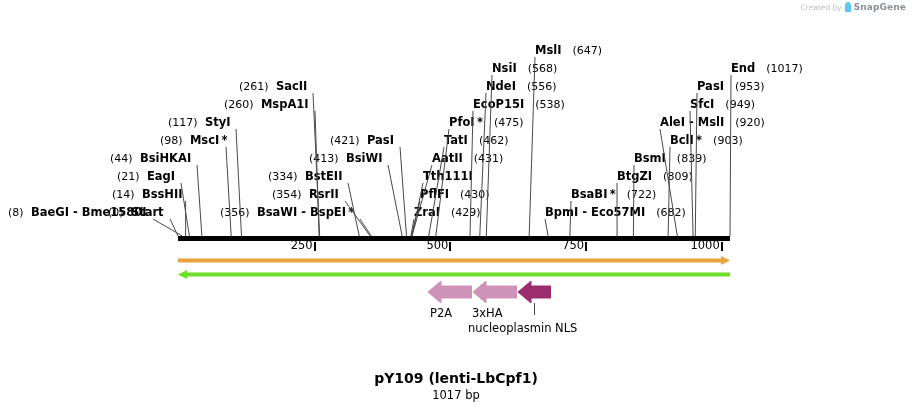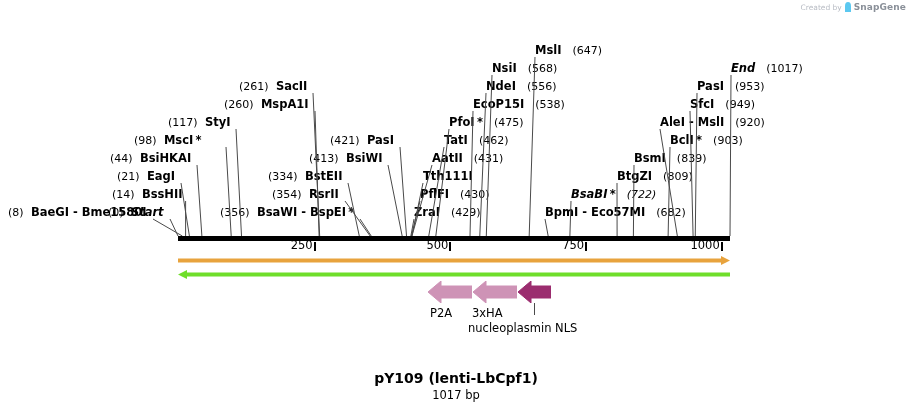--- a/index.html
+++ b/index.html
@@ -18,21 +18,21 @@
 
   
   .labels{position:absolute;left:0;top:0;width:912px;height:218px;}
   .lbl{
     position:absolute;white-space:nowrap;
     font-size:11.5px;line-height:13px;color:#000;
     font-family:"DejaVu Sans","Liberation Sans",sans-serif;
   }
   .lbl .pos{font-weight:normal;color:#000;font-size:11px;}
   .lbl .name{font-weight:bold;}
-  .lbl .name.term{font-weight:bold;font-style:italic;}
+  .lbl .name.term{font-weight:bold;}
   .lbl .sep{font-weight:bold;}
   .lbl .star{font-weight:bold;}
 
   
   .backbone{position:absolute;left:178px;top:236px;width:552px;height:5px;background:#000;}
   .ticklayer{position:absolute;left:0;top:0;width:912px;height:238px;}
   .rtick{position:absolute;width:2px;height:9px;background:#000;top:242px;}
   .axis-num{position:absolute;top:238px;font-size:11.5px;color:#000;
             font-family:"DejaVu Sans","Liberation Sans",sans-serif;
             transform:translateX(-100%);padding-right:1px;}
@@ -64,41 +64,41 @@
     <span class="wm-mark"></span>
     <span class="wm-brand">SnapGene</span>
   </div>
 
   <div class="labels" id="labels">
       <div class="lbl" style="left: 8px; top: 206px;"><span class="pos">(8)</span>&nbsp;&nbsp;<span class="name">BaeGI</span><span class="sep">&nbsp;-&nbsp;</span><span class="name">Bme1580I</span></div>
       <div class="lbl" style="left: 108px; top: 206px;"><span class="pos">(0)</span>&nbsp;&nbsp;<span class="name term">Start</span></div>
       <div class="lbl" style="left: 112px; top: 188px;"><span class="pos">(14)</span>&nbsp;&nbsp;<span class="name">BssHII</span></div>
       <div class="lbl" style="left: 117px; top: 170px;"><span class="pos">(21)</span>&nbsp;&nbsp;<span class="name">EagI</span></div>
       <div class="lbl" style="left: 110px; top: 152px;"><span class="pos">(44)</span>&nbsp;&nbsp;<span class="name">BsiHKAI</span></div>
-      <div class="lbl" style="left: 134px; top: 134px;"><span class="pos">(98)</span>&nbsp;&nbsp;<span class="name">MscI</span><span class="star"> *</span></div>
+      <div class="lbl" style="left: 160px; top: 134px;"><span class="pos">(98)</span>&nbsp;&nbsp;<span class="name">MscI</span><span class="star"> *</span></div>
       <div class="lbl" style="left: 168px; top: 116px;"><span class="pos">(117)</span>&nbsp;&nbsp;<span class="name">StyI</span></div>
       <div class="lbl" style="left: 224px; top: 98px;"><span class="pos">(260)</span>&nbsp;&nbsp;<span class="name">MspA1I</span></div>
       <div class="lbl" style="left: 239px; top: 80px;"><span class="pos">(261)</span>&nbsp;&nbsp;<span class="name">SacII</span></div>
       <div class="lbl" style="left: 220px; top: 206px;"><span class="pos">(356)</span>&nbsp;&nbsp;<span class="name">BsaWI</span><span class="sep">&nbsp;-&nbsp;</span><span class="name">BspEI</span><span class="star"> *</span></div>
       <div class="lbl" style="left: 272px; top: 188px;"><span class="pos">(354)</span>&nbsp;&nbsp;<span class="name">RsrII</span></div>
       <div class="lbl" style="left: 268px; top: 170px;"><span class="pos">(334)</span>&nbsp;&nbsp;<span class="name">BstEII</span></div>
       <div class="lbl" style="left: 309px; top: 152px;"><span class="pos">(413)</span>&nbsp;&nbsp;<span class="name">BsiWI</span></div>
       <div class="lbl" style="left: 330px; top: 134px;"><span class="pos">(421)</span>&nbsp;&nbsp;<span class="name">PasI</span></div>
       <div class="lbl" style="left: 414px; top: 206px;"><span class="name">ZraI</span>&nbsp;&nbsp;&nbsp;<span class="pos">(429)</span></div>
       <div class="lbl" style="left: 420px; top: 188px;"><span class="name">PflFI</span>&nbsp;&nbsp;&nbsp;<span class="pos">(430)</span></div>
       <div class="lbl" style="left: 423px; top: 170px;"><span class="name">Tth111I</span></div>
       <div class="lbl" style="left: 432px; top: 152px;"><span class="name">AatII</span>&nbsp;&nbsp;&nbsp;<span class="pos">(431)</span></div>
       <div class="lbl" style="left: 444px; top: 134px;"><span class="name">TatI</span>&nbsp;&nbsp;&nbsp;<span class="pos">(462)</span></div>
       <div class="lbl" style="left: 449px; top: 116px;"><span class="name">PfoI</span><span class="star"> *</span>&nbsp;&nbsp;&nbsp;<span class="pos">(475)</span></div>
       <div class="lbl" style="left: 473px; top: 98px;"><span class="name">EcoP15I</span>&nbsp;&nbsp;&nbsp;<span class="pos">(538)</span></div>
       <div class="lbl" style="left: 486px; top: 80px;"><span class="name">NdeI</span>&nbsp;&nbsp;&nbsp;<span class="pos">(556)</span></div>
       <div class="lbl" style="left: 492px; top: 62px;"><span class="name">NsiI</span>&nbsp;&nbsp;&nbsp;<span class="pos">(568)</span></div>
       <div class="lbl" style="left: 535px; top: 44px;"><span class="name">MslI</span>&nbsp;&nbsp;&nbsp;<span class="pos">(647)</span></div>
       <div class="lbl" style="left: 545px; top: 206px;"><span class="name">BpmI</span><span class="sep">&nbsp;-&nbsp;</span><span class="name">Eco57MI</span>&nbsp;&nbsp;&nbsp;<span class="pos">(682)</span></div>
-      <div class="lbl" style="left: 571px; top: 188px; font-style: italic;"><span class="name">BsaBI</span><span class="star"> *</span>&nbsp;&nbsp;&nbsp;<span class="pos">(722)</span></div>
+      <div class="lbl" style="left: 571px; top: 188px;"><span class="name">BsaBI</span><span class="star"> *</span>&nbsp;&nbsp;&nbsp;<span class="pos">(722)</span></div>
       <div class="lbl" style="left: 617px; top: 170px;"><span class="name">BtgZI</span>&nbsp;&nbsp;&nbsp;<span class="pos">(809)</span></div>
       <div class="lbl" style="left: 634px; top: 152px;"><span class="name">BsmI</span>&nbsp;&nbsp;&nbsp;<span class="pos">(839)</span></div>
       <div class="lbl" style="left: 670px; top: 134px;"><span class="name">BclI</span><span class="star"> *</span>&nbsp;&nbsp;&nbsp;<span class="pos">(903)</span></div>
       <div class="lbl" style="left: 660px; top: 116px;"><span class="name">AleI</span><span class="sep">&nbsp;-&nbsp;</span><span class="name">MslI</span>&nbsp;&nbsp;&nbsp;<span class="pos">(920)</span></div>
       <div class="lbl" style="left: 690px; top: 98px;"><span class="name">SfcI</span>&nbsp;&nbsp;&nbsp;<span class="pos">(949)</span></div>
       <div class="lbl" style="left: 697px; top: 80px;"><span class="name">PasI</span>&nbsp;&nbsp;&nbsp;<span class="pos">(953)</span></div>
       <div class="lbl" style="left: 731px; top: 62px;"><span class="name term">End</span>&nbsp;&nbsp;&nbsp;<span class="pos">(1017)</span></div>
     </div>
 
   <svg class="ticklayer" id="leaders" width="912" height="240">

